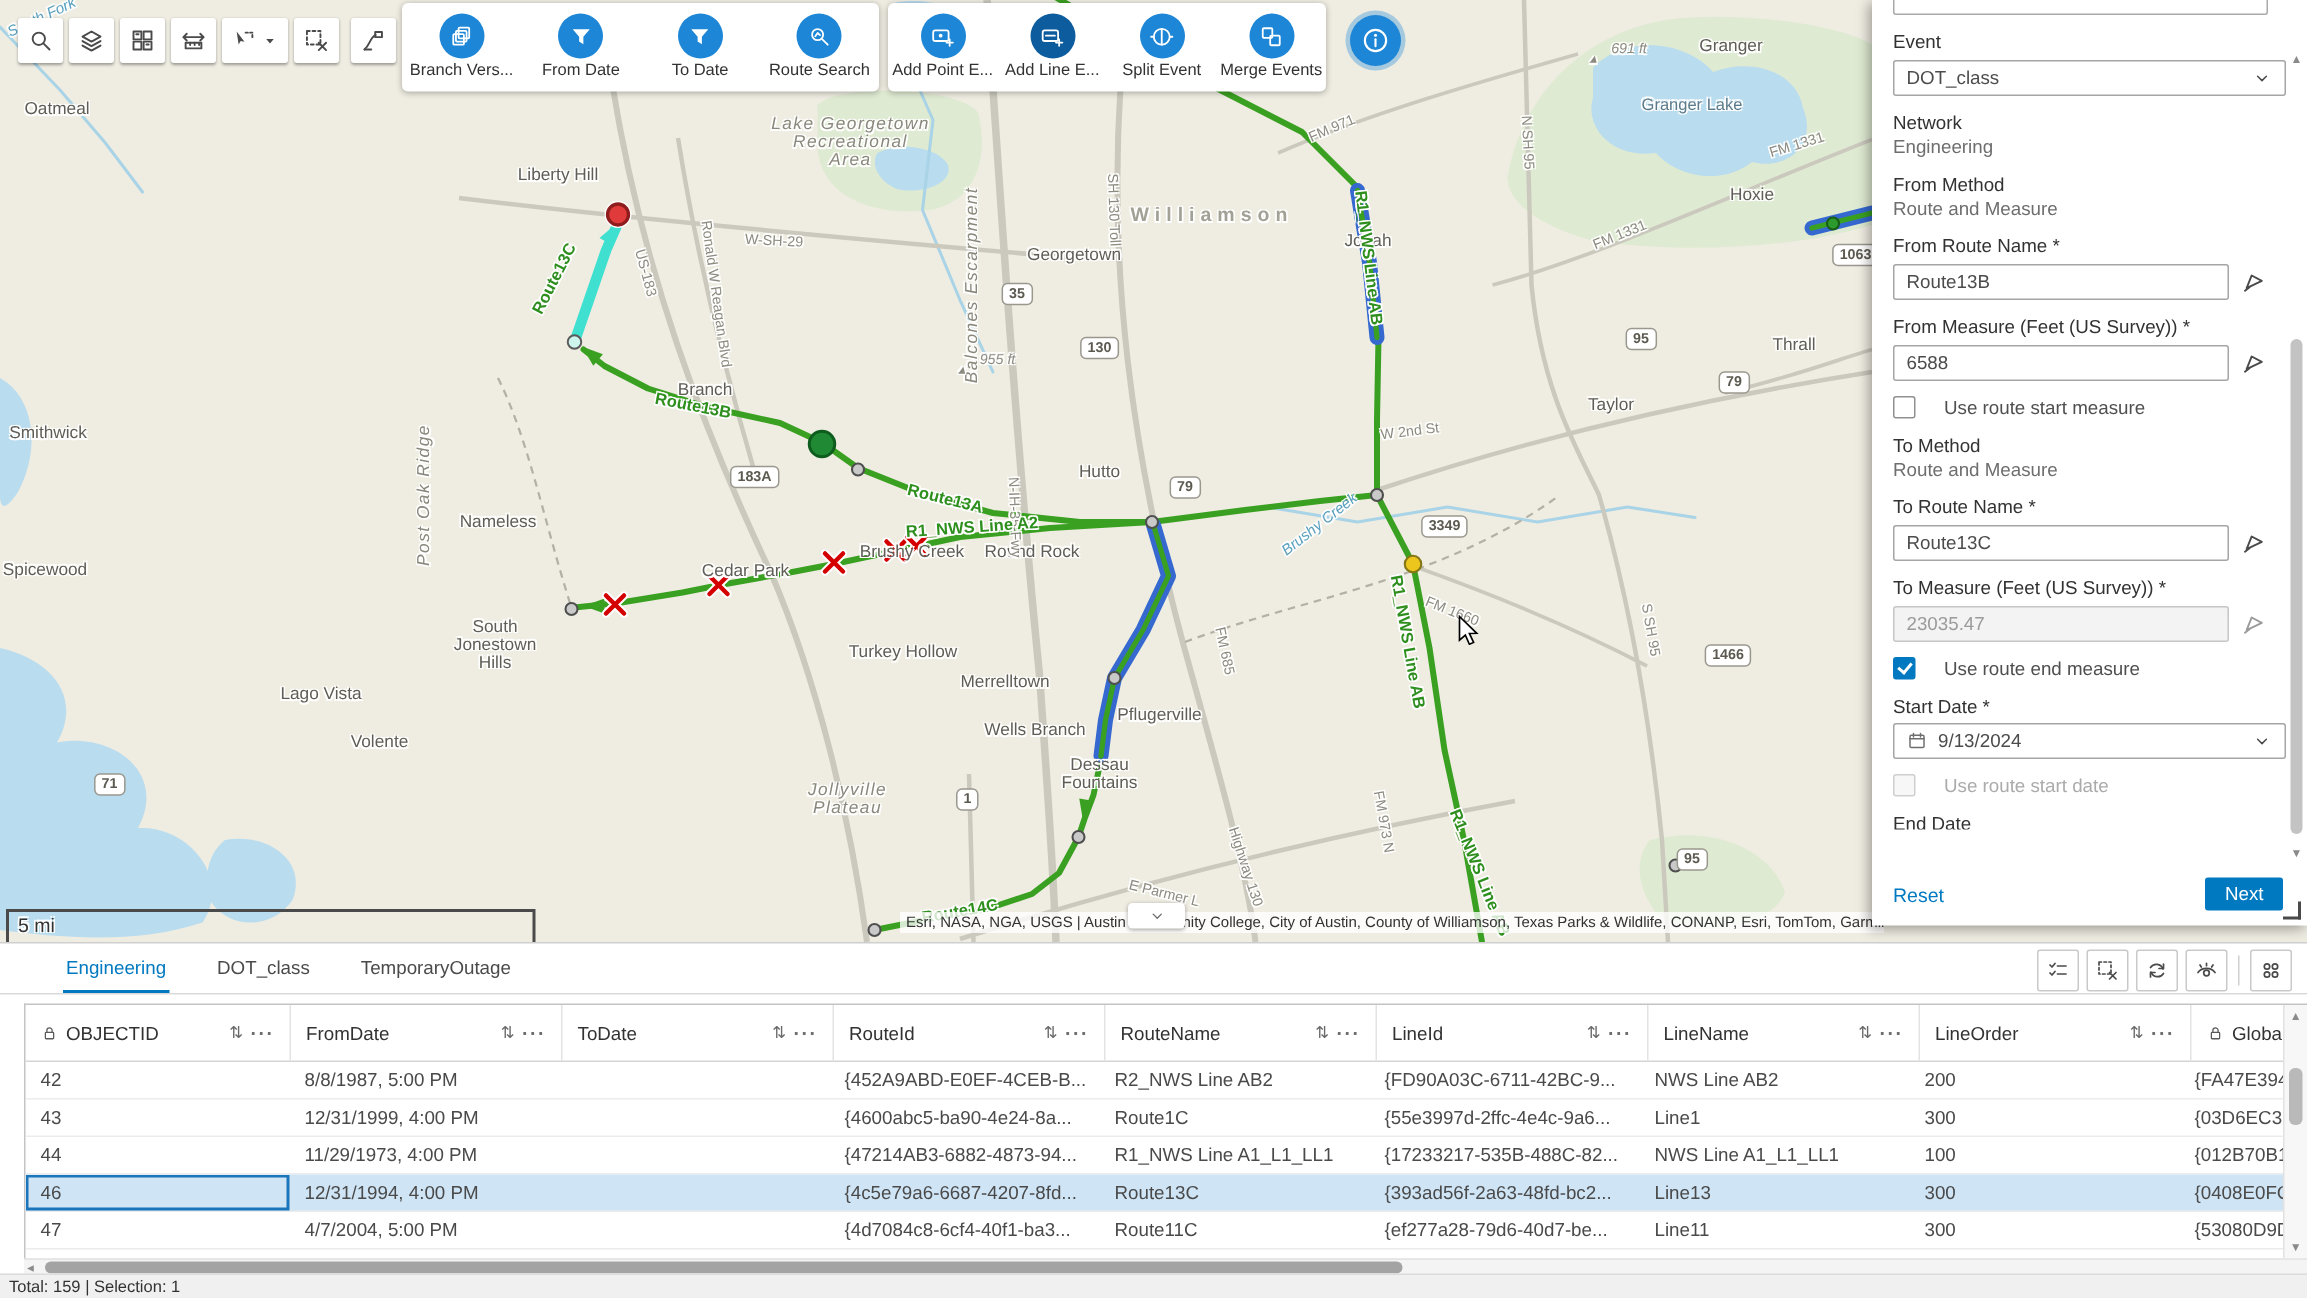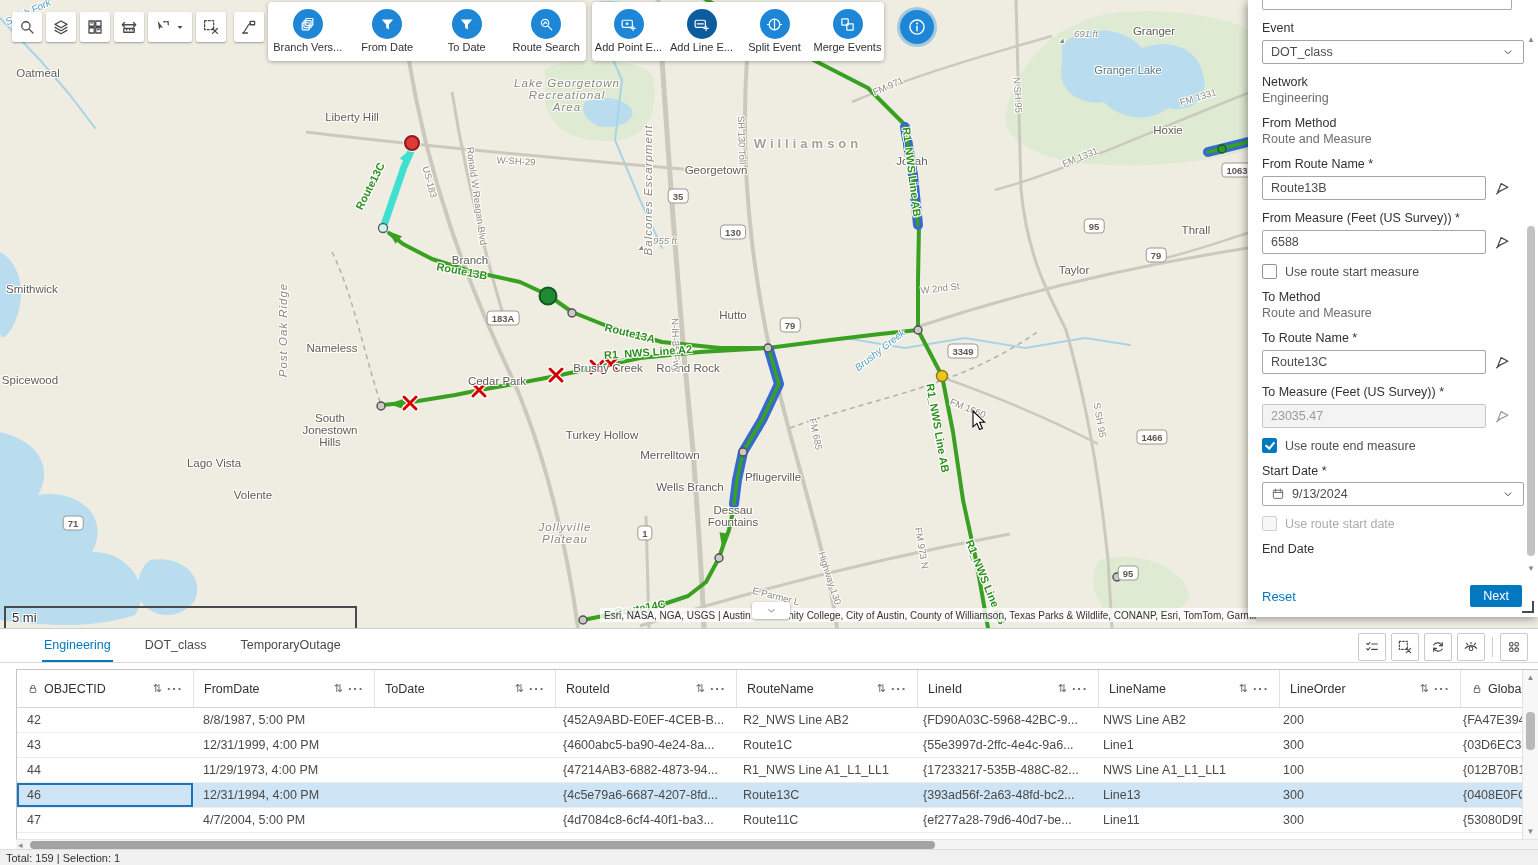--- a/index.html
+++ b/index.html
@@ -54,21 +54,21 @@
        padding:0 8px;background:#fff;flex:1}
   .inp.dis{background:#f3f3f3;color:#9b9b9b;border-color:#c6c6c6}
   .inp .chev{margin-left:auto;color:#4a4a4a;display:flex}
   .inp .cal{margin-right:7px;color:#6e6e6e;display:flex}
   .pickrow{display:flex;align-items:center;gap:8px}
   .pick{color:#4a4a4a;display:flex}
   .cb{width:13px;height:13px;border:1px solid #919191;border-radius:2px;background:#fff;flex:none;position:relative}
   .cb.on{background:#0079c1;border-color:#0079c1}
   .cb.on::after{content:"";position:absolute;left:4px;top:1px;width:4px;height:7px;border:solid #fff;border-width:0 2px 2px 0;transform:rotate(40deg)}
   .cb.dis{border-color:#cfcfcf;background:#f7f7f7}
-  .cbrow{display:flex;align-items:center;gap:8px;margin:10px 0;color:#4f4f4f}
+  .cbrow{display:flex;align-items:center;gap:19px;margin:10px 0;color:#4f4f4f}
   .cbrow.dis .txt{color:#ababab}
   .pfoot{position:absolute;left:14px;right:16px;bottom:10px;display:flex;align-items:center;justify-content:space-between}
   .reset{color:#0079c1;font-size:13px}
   .next{background:#0079c1;color:#fff;font-size:12.5px;border:none;border-radius:2px;padding:4px 13px}
   .pscroll{position:absolute;right:3px;top:36px;bottom:40px;width:8px}
   .pthumb{position:absolute;left:0;top:190px;width:8px;height:330px;background:#c3c3c3;border-radius:4px}
   .parrow{position:absolute;right:3px;color:#8a8a8a;font-size:8px;line-height:8px}
   .resize{position:absolute;right:4px;bottom:4px;width:10px;height:10px;border-right:2px solid #4a4a4a;border-bottom:2px solid #4a4a4a}
   
   .bottom{position:absolute;left:0;top:628px;width:1538px;height:237px;background:#fff;border-top:1px solid #cfcfcf}
@@ -169,21 +169,21 @@
         <path d="M550,369 L562,381 M562,369 L550,381" stroke="#d40000" stroke-width="3" stroke-linecap="round"></path>
         <path d="M591,361 L603,373 M603,361 L591,373" stroke="#fff" stroke-width="5.5" stroke-linecap="round"></path>
         <path d="M591,361 L603,373 M603,361 L591,373" stroke="#d40000" stroke-width="3" stroke-linecap="round"></path>
         <path d="M605,358 L617,370 M617,358 L605,370" stroke="#fff" stroke-width="5.5" stroke-linecap="round"></path>
         <path d="M605,358 L617,370 M617,358 L605,370" stroke="#d40000" stroke-width="3" stroke-linecap="round"></path>
         <circle cx="412" cy="143" r="9" fill="#fff"></circle>
         <circle cx="412" cy="143" r="7" fill="#e03a3a" stroke="#8f1d1d" stroke-width="2.2"></circle>
       </svg>
     <div id="map-labels">
         <span class="mlab " style="left:38px;top:73px;transform:translate(-50%,-50%)">Oatmeal</span>
-        <span class="mlab " style="left:352px;top:117px;transform:translate(-50%,-50%)">Liberty Hill</span>
+        <span class="mlab " style="left:372px;top:117px;transform:translate(-50%,-50%)">Liberty Hill</span>
         <span class="mlab " style="left:32px;top:289px;transform:translate(-50%,-50%)">Smithwick</span>
         <span class="mlab " style="left:30px;top:380px;transform:translate(-50%,-50%)">Spicewood</span>
         <span class="mlab " style="left:332px;top:348px;transform:translate(-50%,-50%)">Nameless</span>
         <span class="mlab " style="left:470px;top:260px;transform:translate(-50%,-50%)">Branch</span>
         <span class="mlab " style="left:497px;top:381px;transform:translate(-50%,-50%)">Cedar Park</span>
         <span class="mlab " style="left:716px;top:170px;transform:translate(-50%,-50%)">Georgetown</span>
         <span class="mlab " style="left:912px;top:161px;transform:translate(-50%,-50%)">Jonah</span>
         <span class="mlab " style="left:733px;top:315px;transform:translate(-50%,-50%)">Hutto</span>
         <span class="mlab " style="left:1074px;top:270px;transform:translate(-50%,-50%)">Taylor</span>
         <span class="mlab " style="left:1196px;top:230px;transform:translate(-50%,-50%)">Thrall</span>
@@ -645,21 +645,21 @@
             <span class="grow"></span>
           </div>
         </div>
       <div id="tbody">
           <div class="tr">
             <div class="td td0" style="width: 156px;">42</div>
             <div class="td" style="width: 160px;">8/8/1987, 5:00 PM</div>
             <div class="td" style="width: 160px;"></div>
             <div class="td" style="width: 160px;">{452A9ABD-E0EF-4CEB-B...</div>
             <div class="td" style="width: 160px;">R2_NWS Line AB2</div>
-            <div class="td" style="width: 160px;">{FD90A03C-5968-42BC-9...</div>
+            <div class="td" style="width: 160px;">{FD90A03C-6711-42BC-9...</div>
             <div class="td" style="width: 160px;">NWS Line AB2</div>
             <div class="td" style="width: 160px;">200</div>
             <div class="td" style="width: 160px;">{FA47E394-92F8-4D3B-A...</div>
           </div>
           <div class="tr">
             <div class="td td0" style="width: 156px;">43</div>
             <div class="td" style="width: 160px;">12/31/1999, 4:00 PM</div>
             <div class="td" style="width: 160px;"></div>
             <div class="td" style="width: 160px;">{4600abc5-ba90-4e24-8a...</div>
             <div class="td" style="width: 160px;">Route1C</div>

